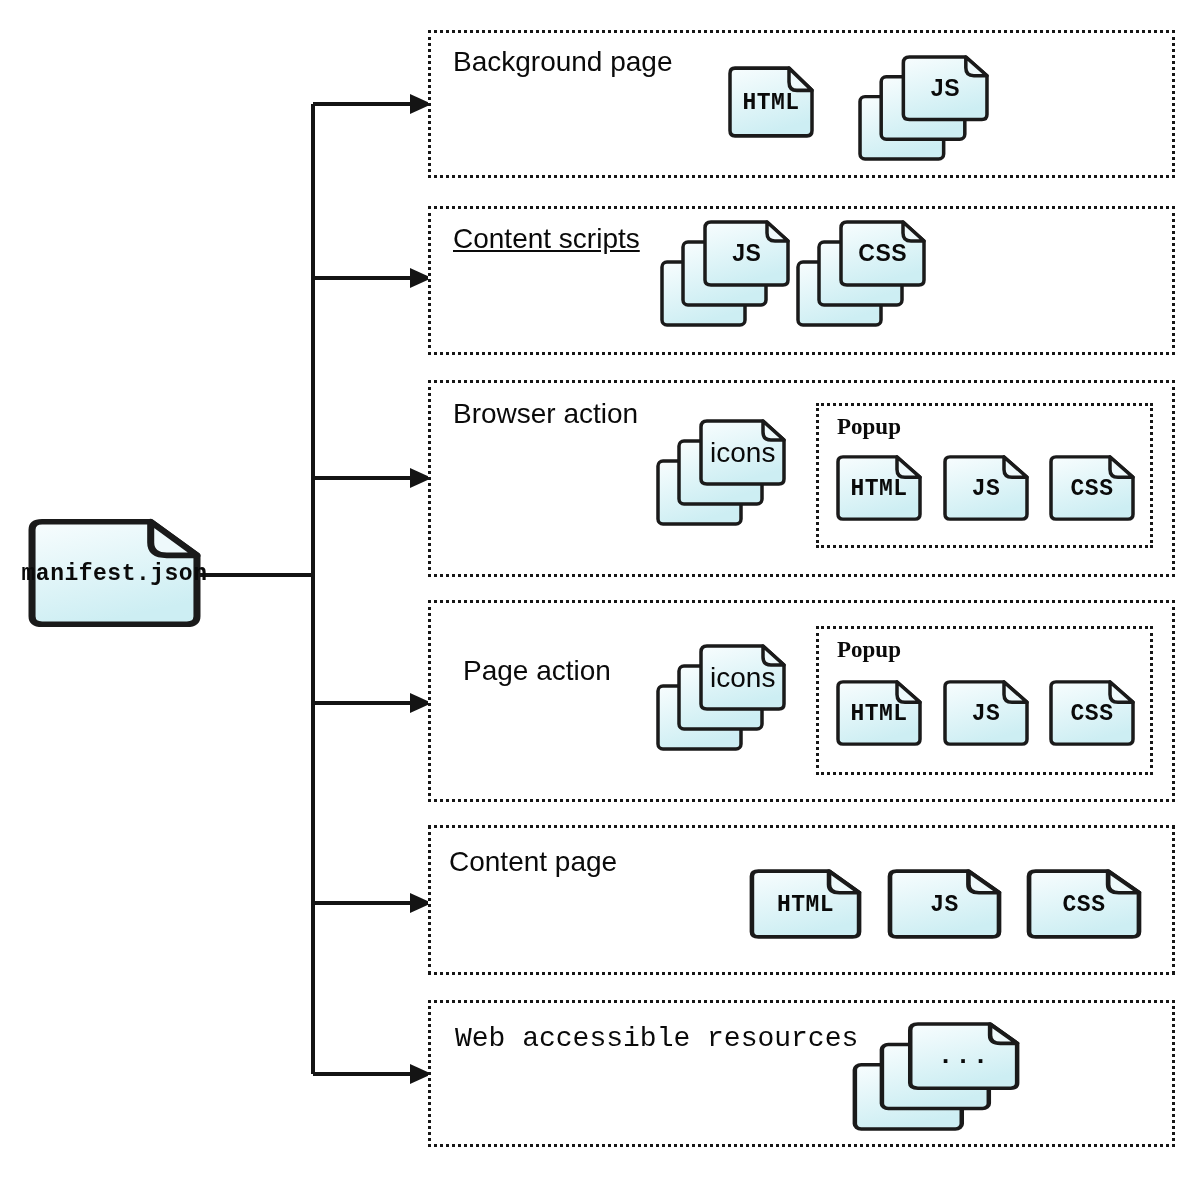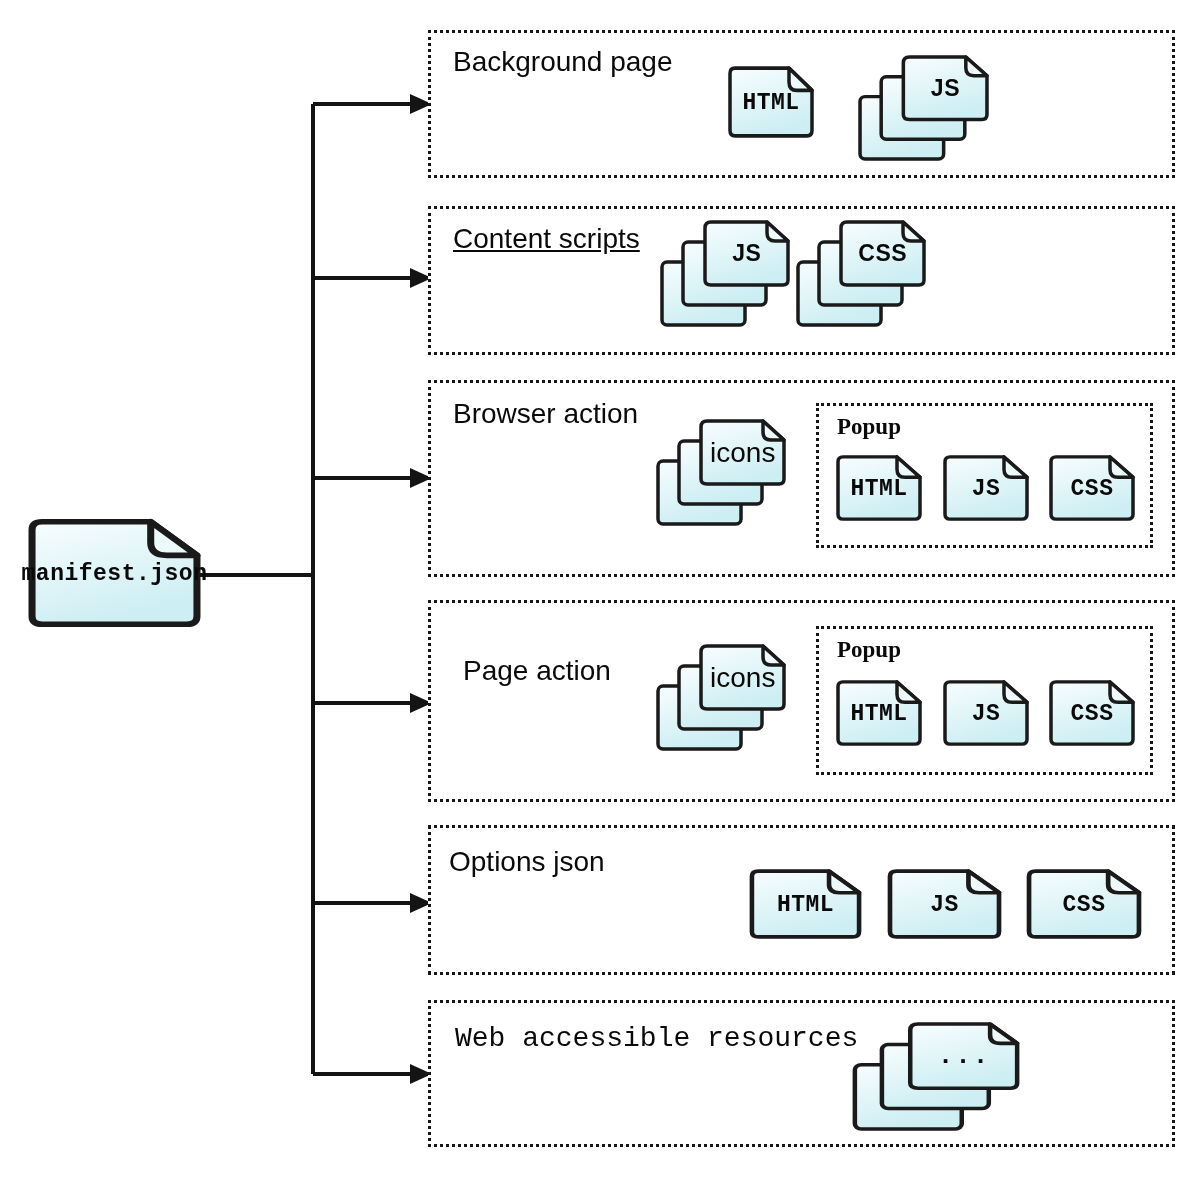--- a/index.html
+++ b/index.html
@@ -161,21 +161,21 @@
       <div class="icon single" style="left:229px;top:50px;width:88px;height:68px;">
         <svg viewBox="0 0 88 70" preserveAspectRatio="none">
             <use href="#gfile"></use>
           </svg>
         <span class="flabel">CSS</span>
       </div>
     </div>
   </div>
 
   <div class="box" style="left:428px;top:825px;width:747px;height:150px;">
-    <div class="box-label" style="left:18px;top:18px;">Options json</div>
+    <div class="box-label" style="left:18px;top:18px;">Content page</div>
     <div class="icon single" style="left:317px;top:40px;width:115px;height:72px;">
       <svg viewBox="0 0 88 70" preserveAspectRatio="none">
           <use href="#gfile"></use>
         </svg>
       <span class="flabel">HTML</span>
     </div>
     <div class="icon single" style="left:455px;top:40px;width:117px;height:72px;">
       <svg viewBox="0 0 88 70" preserveAspectRatio="none">
           <use href="#gfile"></use>
         </svg>

